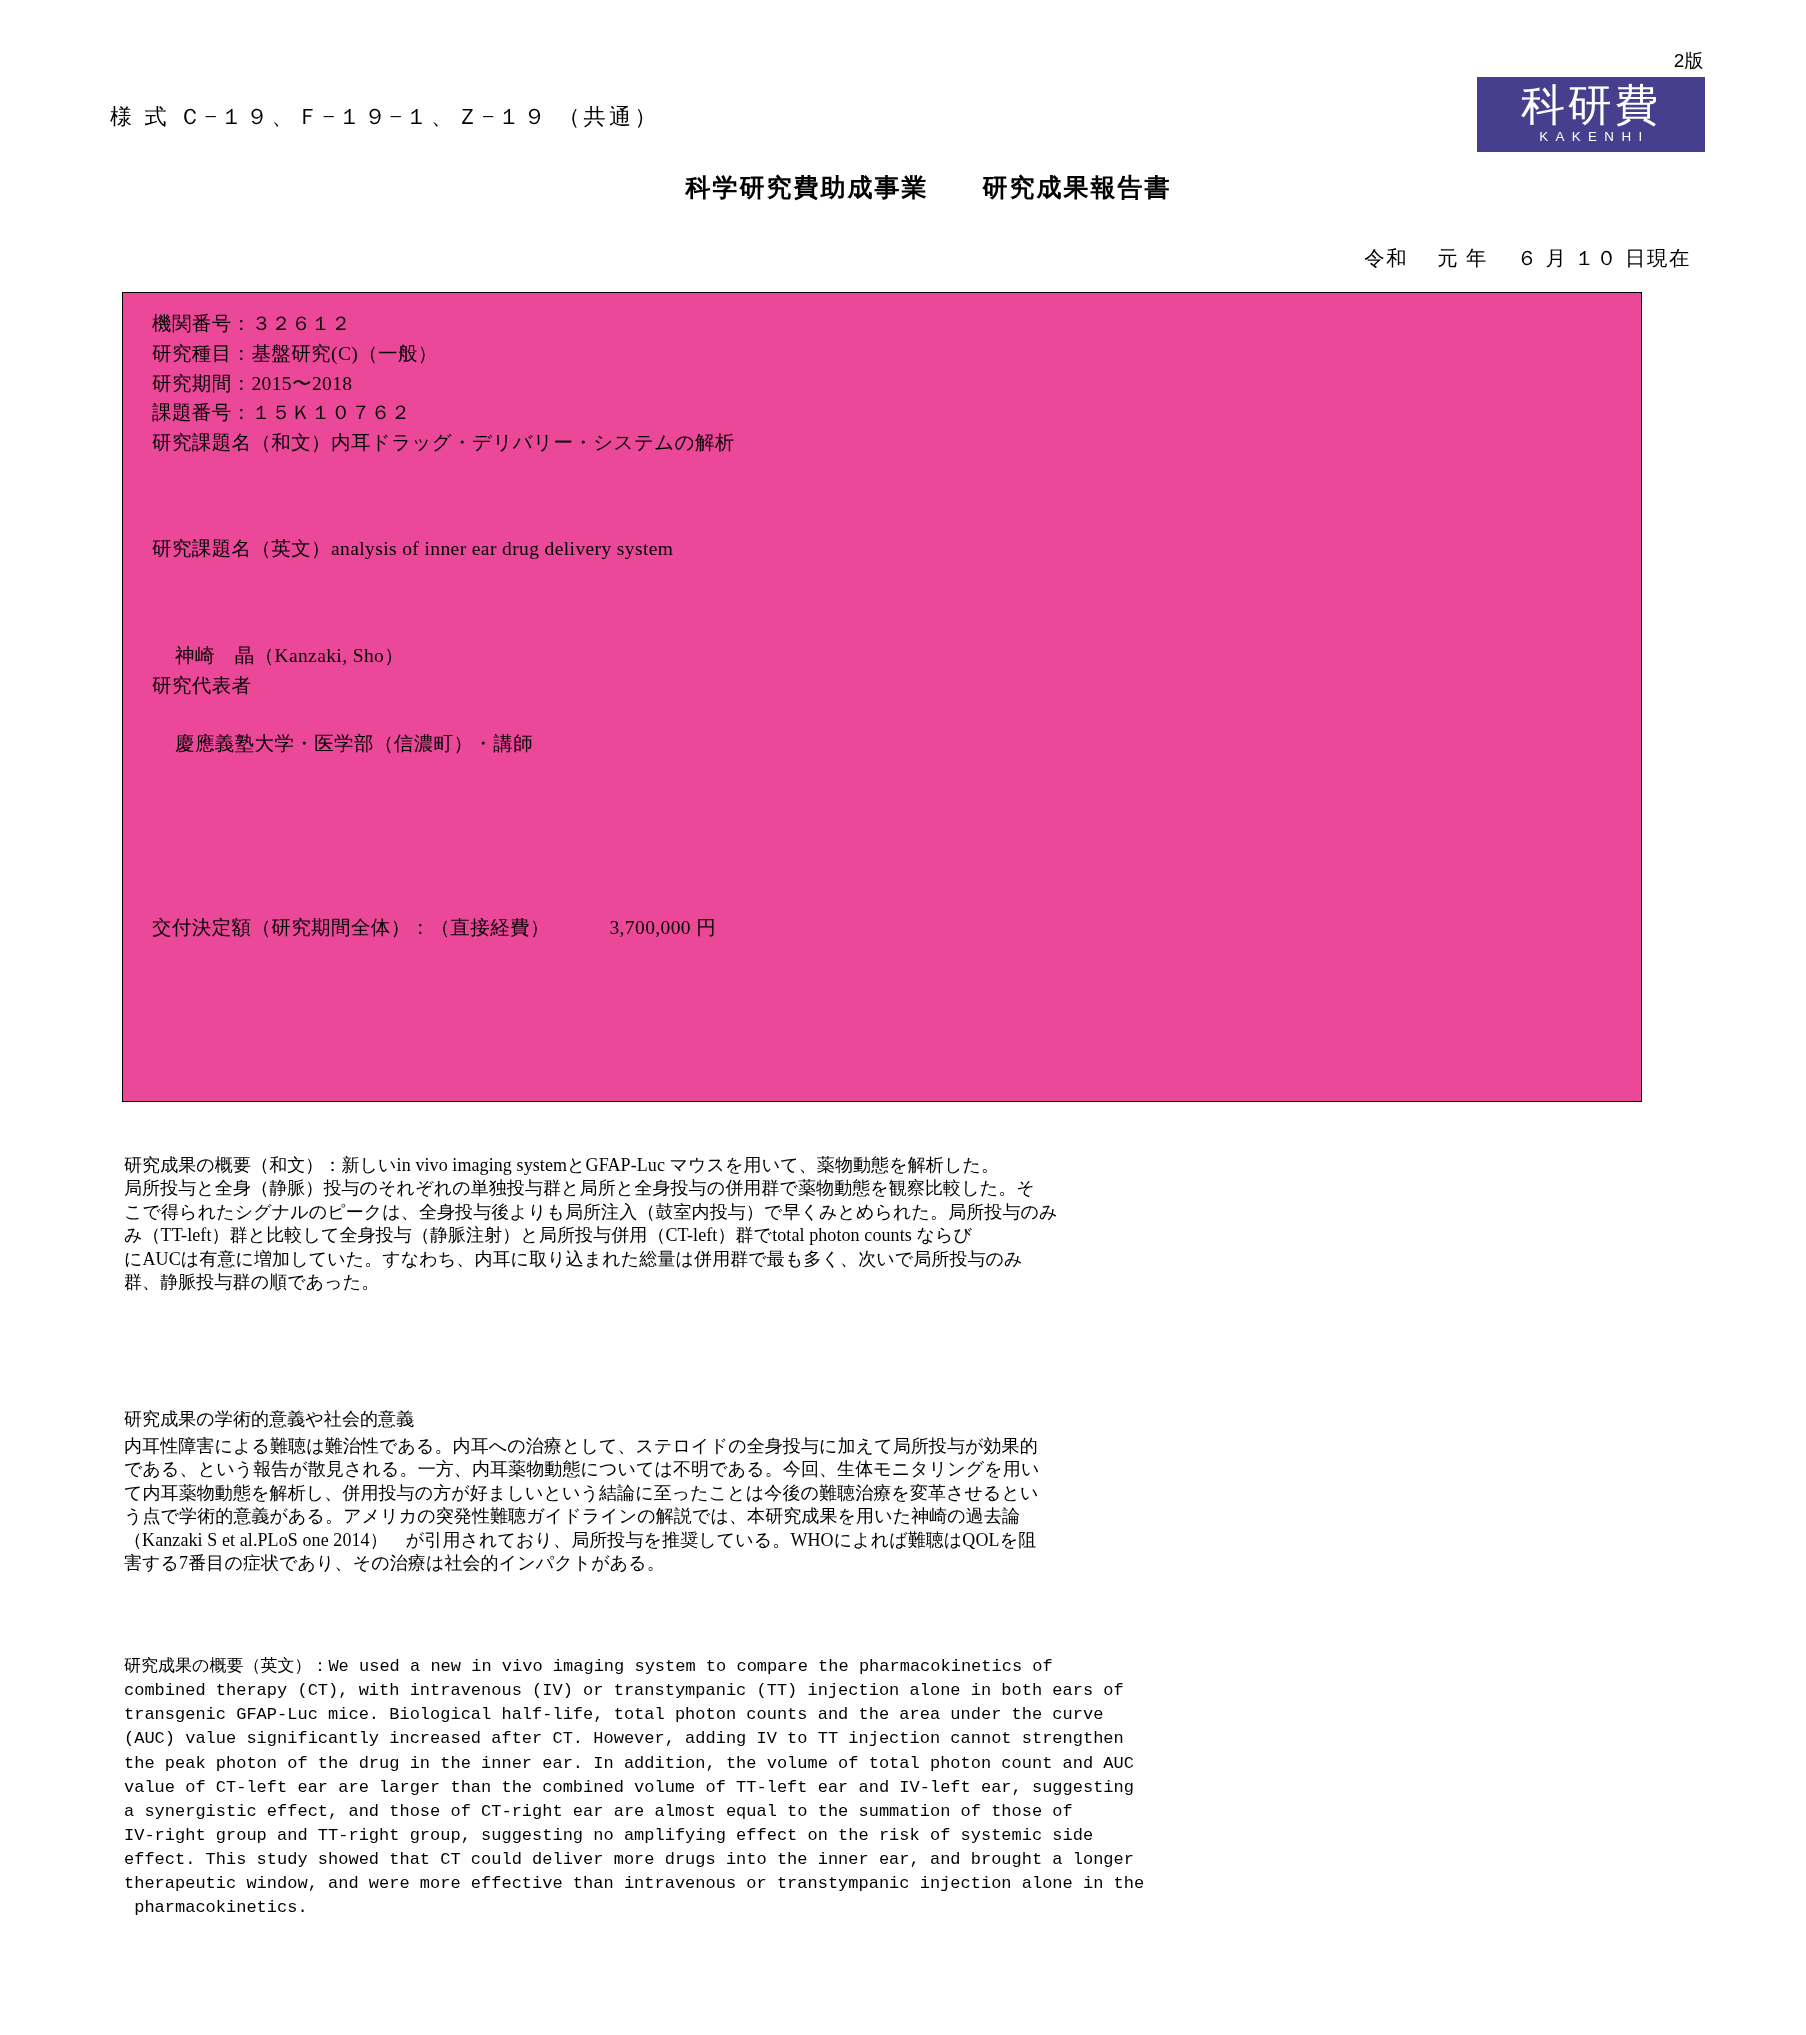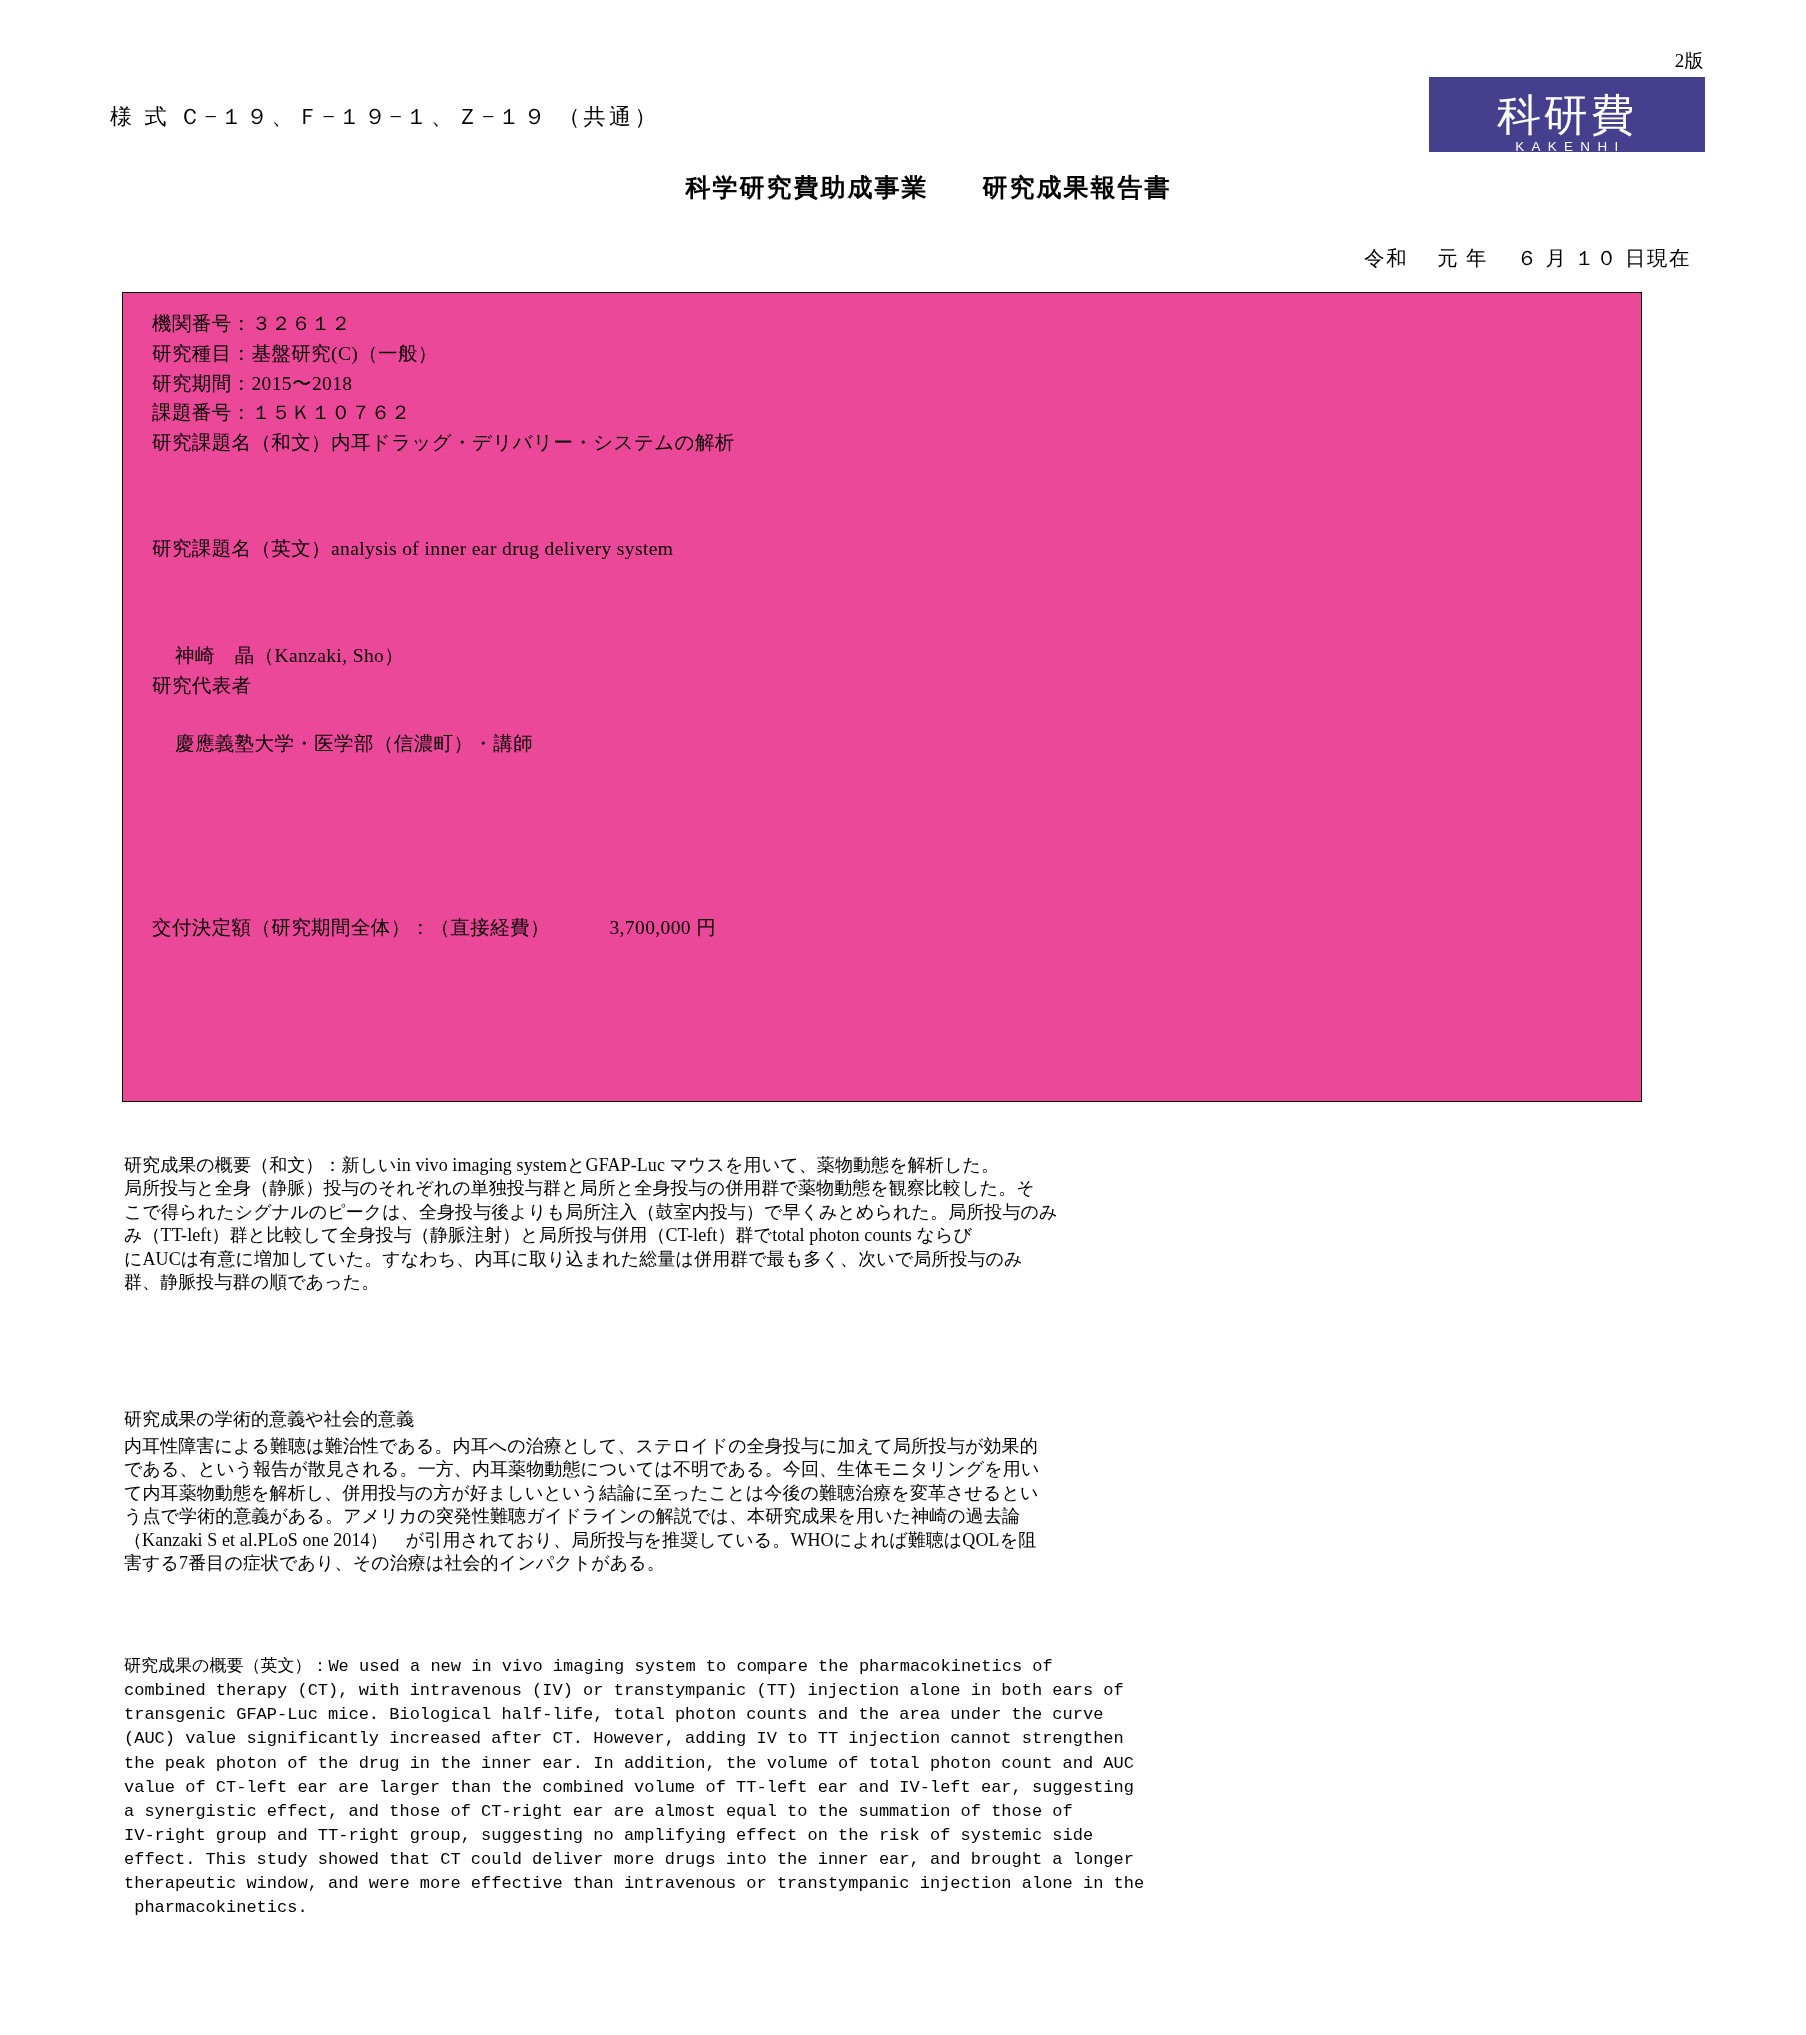--- a/index.html
+++ b/index.html
@@ -25,40 +25,40 @@
     height: 100%;
   }
 
   
   .edition {
     position: absolute;
     top: 48px;
     right: 103px;
     font-size: 19px;
     letter-spacing: 0.02em;
-    font-family: Liberation Serif, serif;
+    font-family: Liberation Sans, sans-serif;
   }
   .form-code {
     position: absolute;
     top: 102px;
     left: 110px;
     font-size: 22px;
     letter-spacing: 0.16em;
     font-family: "Liberation Serif", serif;
   }
   .kakenhi-logo {
     position: absolute;
     top: 77px;
     right: 102px;
-    width: 276px;
+    width: 228px;
     height: 75px;
     background: #463f8e;
     color: #ffffff;
     box-sizing: border-box;
-    padding: 14px 0 0 0;
+    padding: 4px 0 0 0;
     text-align: center;
     border: 2px solid #463f8e;
   }
   .kakenhi-logo .kanji {
     display: block;
     font-size: 44px;
     line-height: 1.05;
     letter-spacing: 0.06em;
     font-family: "Liberation Serif", serif;
     font-weight: 400;

